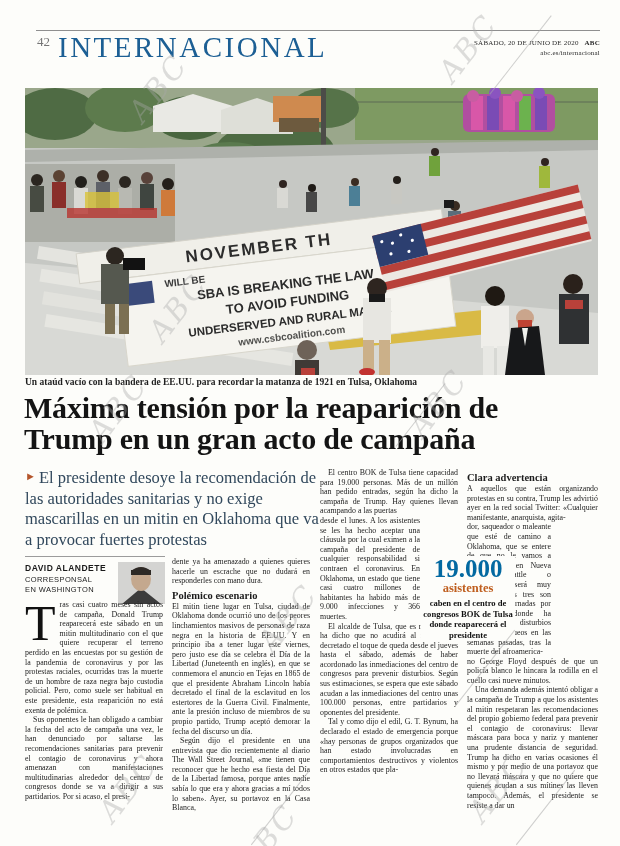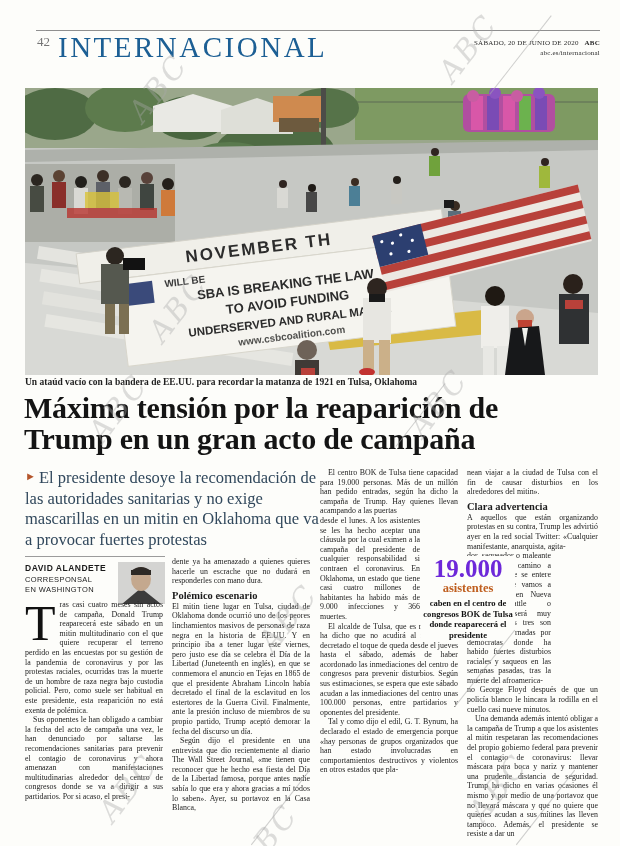--- a/index.html
+++ b/index.html
@@ -35,21 +35,21 @@
   .subhead{font-size:10.5px;font-weight:bold;margin:4px 0 1px;text-align:left;line-height:11px;}
   .col1{left:25px;top:600px;}
   .col2{left:172px;top:557px;}
   .col3{left:320px;top:468px;}
   .col4{left:467px;top:468px;width:131px;}
   .dropcap{float:left;font-size:50px;line-height:40px;padding:3px 4px 0 0;color:#111;}
   .narrow-r{width:100px;}
   .narrow-l{width:84px;margin-left:47px;}
   
   .pullquote{position:absolute;left:421px;top:556px;width:94px;text-align:center;background:#fdfdfa;}
-  .pq-num{font-size:25px;line-height:25px;color:#6d28d9;font-weight:bold;}
+  .pq-num{font-size:25px;line-height:25px;color:#0369a1;font-weight:bold;}
   .pq-term{font-size:12.5px;line-height:14px;color:#bf5e1e;font-weight:bold;}
   .pq-text{font-size:8.6px;line-height:10.6px;font-weight:bold;margin-top:3px;color:#111;}
   
   .wm{position:absolute;font-style:italic;color:#a9a9a9;opacity:.38;font-size:30px;
       letter-spacing:3px;transform:rotate(-52deg);pointer-events:none;font-family:"DejaVu Serif",serif;}
   .wm-line{position:absolute;width:1px;height:95px;background:#a8a8a8;opacity:.55;
       transform:rotate(38deg);pointer-events:none;}
 </style>
 </head>
 <body>
@@ -253,21 +253,20 @@
   </div>
 
   <div class="col col3">
     <p class="ind">El centro BOK de Tulsa tiene capacidad para 19.000 personas. Más de un millón han pedido entradas, según ha dicho la campaña de Trump. Hay quienes llevan acampando a las puertas</p>
     <p class="narrow-r">desde el lunes. A los asistentes se les ha hecho aceptar una cláusula por la cual eximen a la campaña del presidente de cualquier responsabilidad si contraen el coronavirus. En Oklahoma, un estado que tiene casi cuatro millones de habitantes ha habido más de 9.000 infecciones y 366 muertes.</p>
     <p class="ind">El alcalde de Tulsa, que es republicano, ha dicho que no acudirá al mitin y ha decretado el toque de queda desde el jueves hasta el sábado, además de haber acordonado las inmediaciones del centro de congresos para prevenir disturbios. Según sus estimaciones, se espera que este sábado acudan a las inmediaciones del centro unas 100.000 personas, entre partidarios y oponentes del presidente.</p>
     <p class="ind">Tal y como dijo el edil, G. T. Bynum, ha declarado el estado de emergencia porque «hay personas de grupos organizados que han estado involucradas en comportamientos destructivos y violentos en otros estados que pla-</p>
   </div>
 
   <div class="col col4">
-    <p>nean viajar a la ciudad de Tulsa con el fin de causar disturbios en los alrededores del mitin».</p>
     <div class="subhead">Clara advertencia</div>
     <p>A aquellos que están organizando protestas en su contra, Trump les advirtió ayer en la red social Twitter: «Cualquier manifestante, anarquista, agita-</p>
     <p class="narrow-l">dor, saqueador o maleante que esté de camino a Oklahoma, que se entere de que no le vamos a tratar como en Nueva York, Seattle o Mineápolis, será muy distinto». Esas tres son ciudades gobernadas por demócratas donde ha habido fuertes disturbios raciales y saqueos en las semanas pasadas, tras la muerte del afroamerica-</p>
     <p>no George Floyd después de que un policía blanco le hincara la rodilla en el cuello casi nueve minutos.</p>
     <p class="ind">Una demanda además intentó obligar a la campaña de Trump a que los asistentes al mitin respetaran las recomendaciones del propio gobierno federal para prevenir el contagio de coronavirus: llevar máscara para boca y nariz y mantener una prudente distancia de seguridad. Trump ha dicho en varias ocasiones él mismo y por medio de una portavoz que no llevará máscara y que no quiere que quienes acudan a sus mítines las lleven tampoco. Además, el presidente se resiste a dar un</p>
   </div>
 
   <aside class="pullquote">
     <div class="pq-num">19.000</div>
     <div class="pq-term">asistentes</div>

